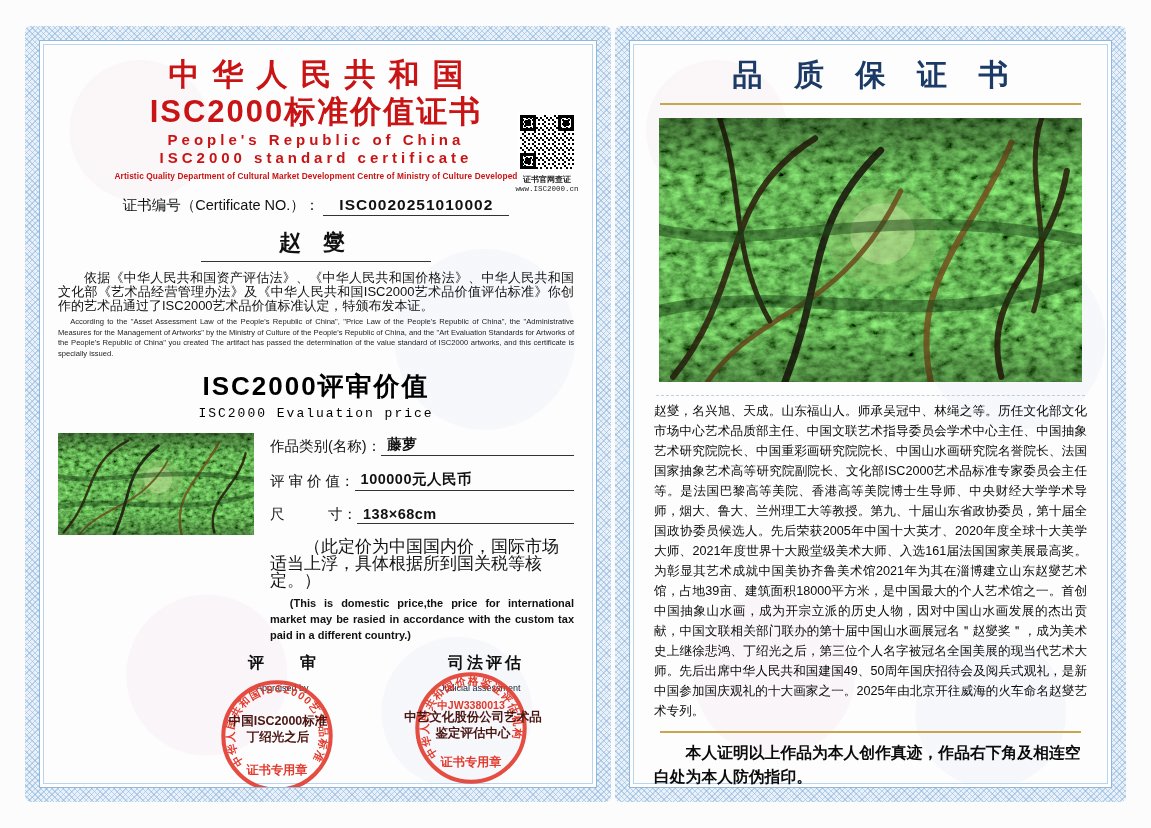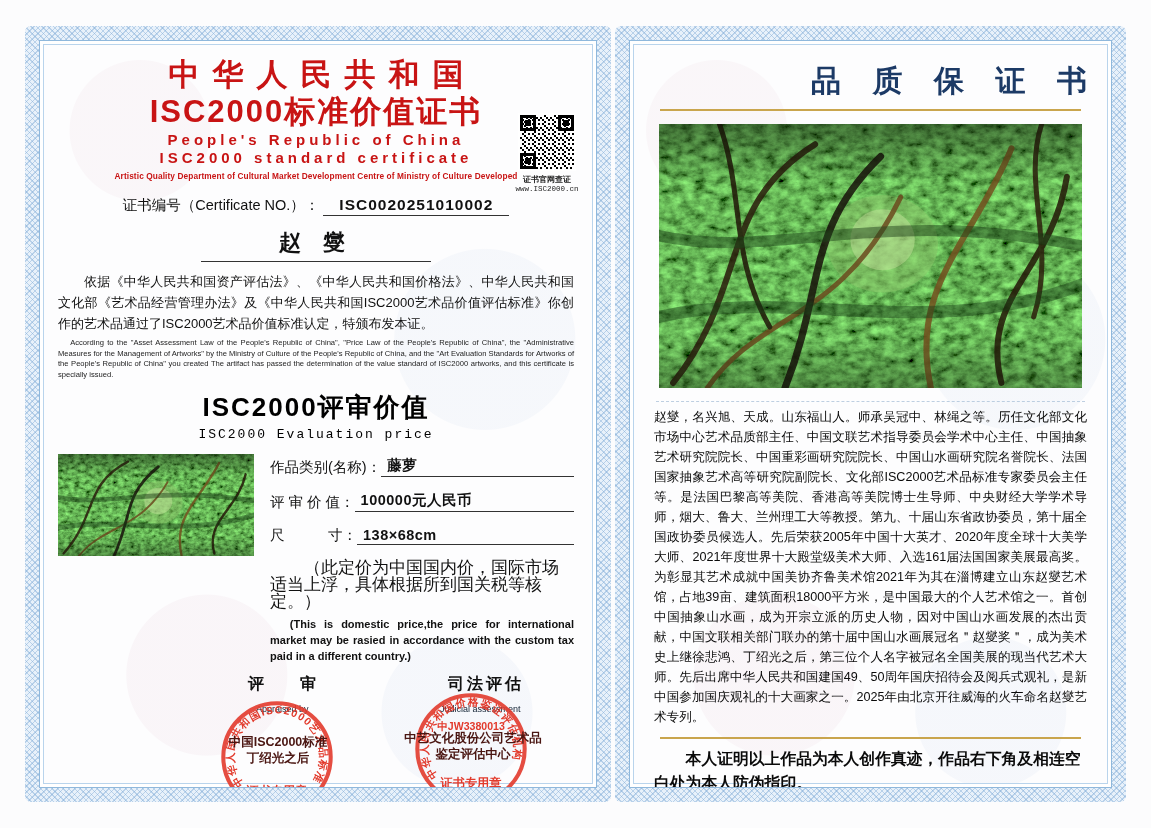--- a/index.html
+++ b/index.html
@@ -36,21 +36,21 @@
   .issuer-cn { text-align:center; color:#c81414; font-weight:bold; font-size:21.5px;
                letter-spacing:.5px; margin-top:10px; }
   .issuer-en { text-align:center; color:#c81414; font-weight:bold; font-size:8.3px;
                letter-spacing:.1px; margin-top:4px; }
   .certno-row { text-align:center; margin-top:15px; font-size:14.5px; color:#111; }
   .certno-val { display:inline-block; font-weight:bold; font-size:15.5px; letter-spacing:1px;
                 border-bottom:1.5px solid #333; padding:0 16px 1px 16px; min-width:170px; }
   .artist-name { text-align:center; font-size:22px; font-weight:bold; color:#111;
                  letter-spacing:8px; margin-top:12px; }
   .artist-underline { width:230px; border-bottom:1.5px solid #333; margin:3px auto 0 auto; }
-  .decree-cn { margin-top:9px; font-size:13px; line-height:21px; color:#101010;
+  .decree-cn { margin-top:9px; font-size:13px; line-height:14px; color:#101010;
                text-indent:2em; font-weight:500; text-align:justify; }
   .decree-en { margin-top:4px; font-size:7.6px; line-height:10.6px; color:#222;
                text-indent:1.6em; text-align:justify; font-weight:500; }
   .section-title { text-align:center; font-size:26px; font-weight:bold; color:#000;
                    letter-spacing:2px; margin-top:10px; }
   .section-sub { text-align:center; font-size:13px; color:#000; letter-spacing:2px;
                  font-family:"Liberation Mono","DejaVu Sans Mono",monospace; margin-top:2px;}
   .art-row { display:flex; margin-top:12px; gap:16px; }
   .thumb { width:196px; height:102px; flex:0 0 auto; }
   .thumb svg, .big-art svg { width:100%; height:100%; display:block; }
@@ -66,22 +66,22 @@
              text-indent:1.8em; margin-top:6px; text-align:justify; }
   .appraisal { position:relative; height:176px; margin-top:10px; }
   .appr-title { position:absolute; top:0; font-size:16px; font-weight:bold;
                 letter-spacing:10px; color:#111; }
   .appr-sub { position:absolute; font-size:9px; color:#123; }
   .seal { position:absolute; width:122px; height:122px; }
   .org { position:absolute; text-align:center; font-size:12.5px; font-weight:bold;
          color:#4a1612; line-height:16px; z-index:3; }
 
   
-  .r-title { text-align:right; color:#1c3a66; font-weight:bold; font-size:30px;
-             letter-spacing:12px; margin-right:-12px; margin-top:6px;
+  .r-title { text-align:center; color:#1c3a66; font-weight:bold; font-size:30px;
+             letter-spacing:12px; margin-right:-12px; 
              font-family:"Liberation Serif","DejaVu Serif",serif; }
   .r-title-en { text-align:center; color:#1c3a66; font-weight:bold; font-size:20px;
                 letter-spacing:3px; font-family:"Liberation Serif","DejaVu Serif",serif; }
   .gold-line { border:none; border-top:2px solid #c9a54d; margin:7px 6px 0 6px; }
   .big-art { width:423px; height:264px; margin:13px auto 0 auto; }
   .dot-line { border:none; border-top:1px dashed #a9c0d8; margin:13px 2px 5px 2px; opacity:.75; }
   .bio { font-size:12.6px; line-height:20px; color:#0a0a0a; text-align:justify;
          font-weight:500; }
   .statement { margin-top:8px; font-size:15.8px; line-height:24px; font-weight:bold;
                color:#0a0a0a; text-indent:2em; }

